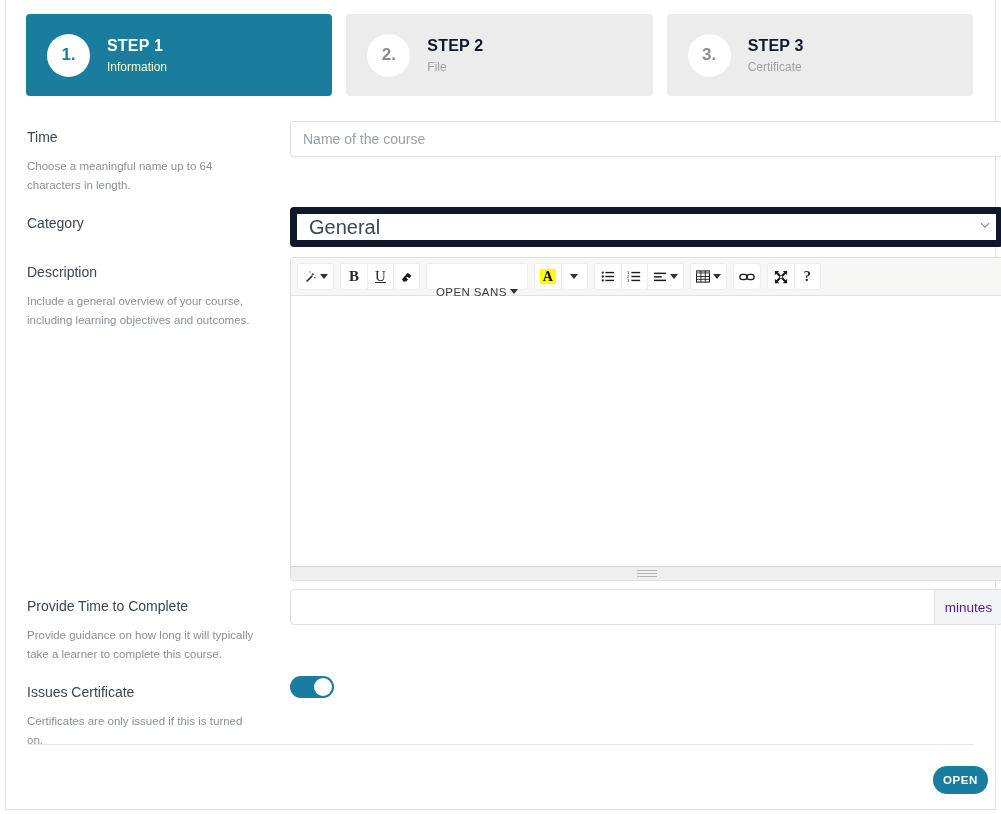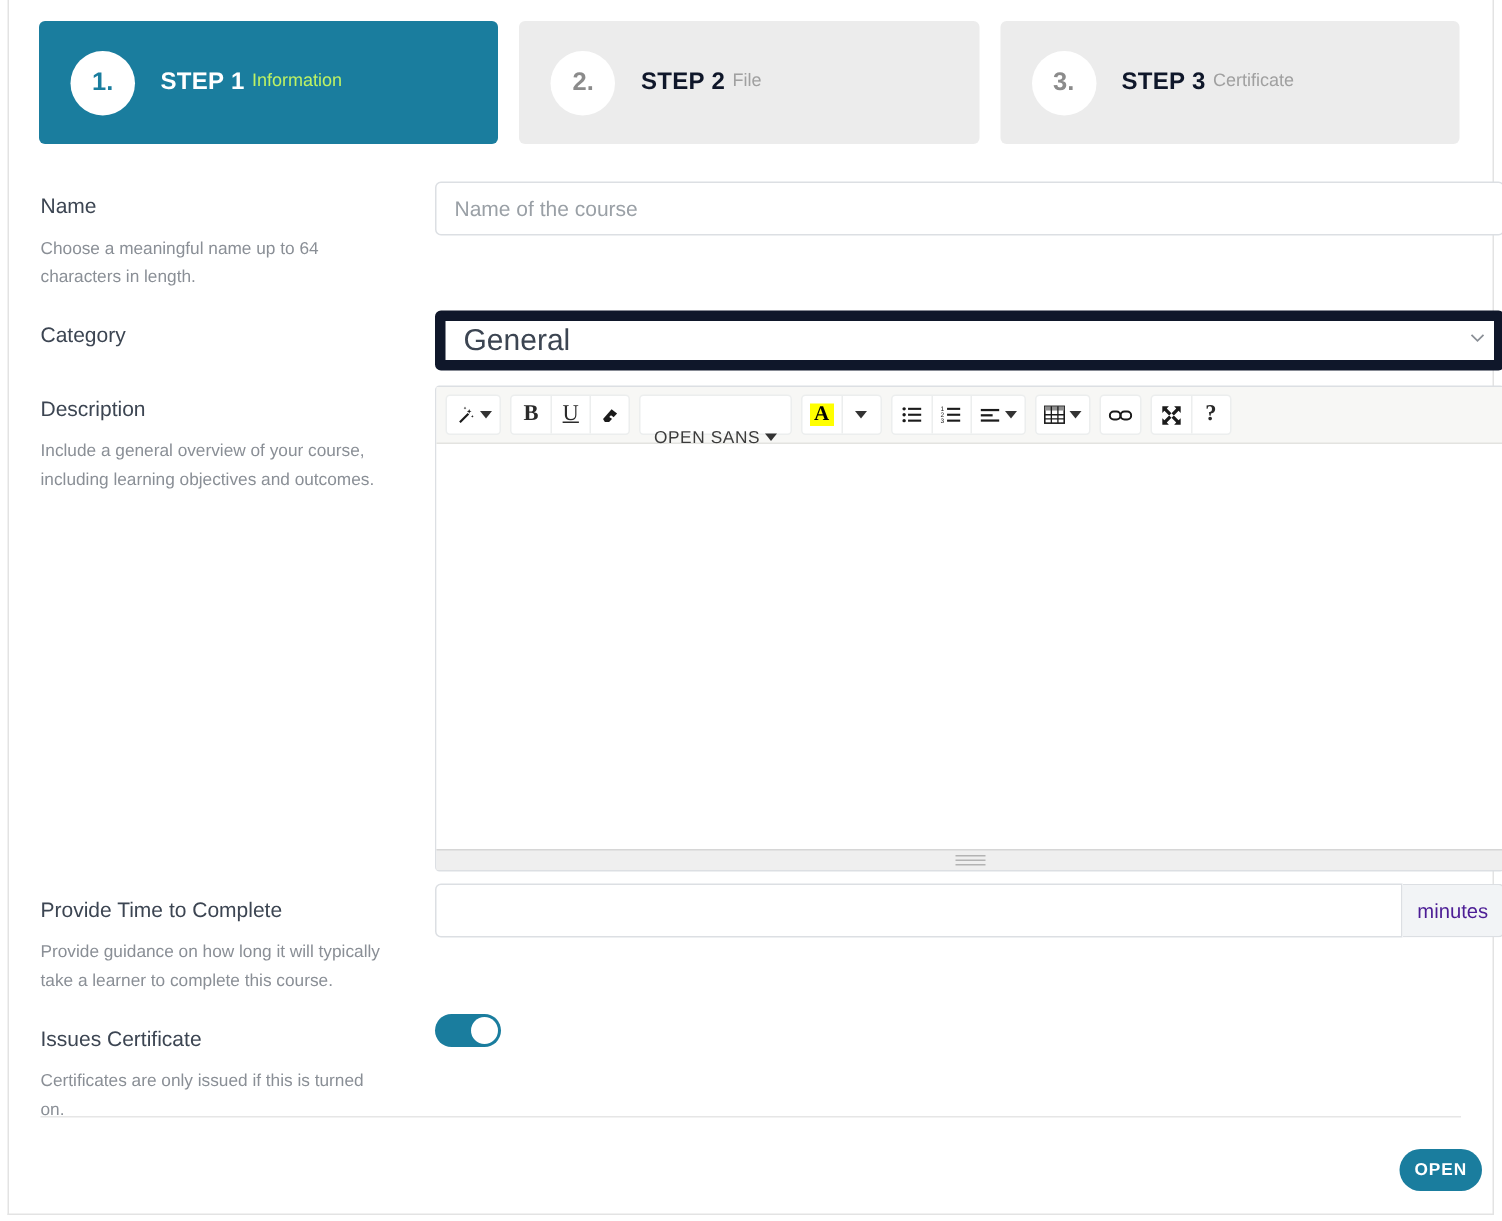--- a/index.html
+++ b/index.html
@@ -56,33 +56,33 @@
     display: flex;
     align-items: center;
     justify-content: center;
     font-size: 17px;
     font-weight: bold;
     color: #8b8b8b;
     flex: none;
   }
   .step.active .step-circle { color: #1a7d9e; }
 
-  .step-text { display: flex; flex-direction: row; gap: 5px; }
+  .step-text { display: flex; flex-direction: column; gap: 5px; }
   .step-title {
     font-size: 16px;
     font-weight: bold;
     color: #0f172a;
     letter-spacing: 0.2px;
   }
   .step-sub {
     font-size: 12px;
     color: #a0a0a0;
   }
   .step.active .step-title { color: #ffffff; }
-  .step.active .step-sub { color: #bef264; }
+  .step.active .step-sub { color: #fef9c3; }
 
   
   .label-col {
     position: absolute;
     left: 21px;
     width: 228px;
   }
   .field-label {
     font-size: 14px;
     color: #3c4552;
@@ -307,21 +307,21 @@
     <div class="step">
       <div class="step-circle">3.</div>
       <div class="step-text">
         <div class="step-title">STEP 3</div>
         <div class="step-sub">Certificate</div>
       </div>
     </div>
   </div>
 
   <div class="label-col" style="top:128px">
-    <div class="field-label">Name</div>
+    <div class="field-label">Time</div>
     <div class="field-help">Choose a meaningful name up to 64 characters in length.</div>
   </div>
   <div class="control-col" style="top:121px">
     <input class="text-input" type="text" placeholder="Name of the course" style="">
   </div>
 
   <div class="label-col" style="top:214px">
     <div class="field-label">Category</div>
   </div>
   <div class="control-col" style="top:207px">

